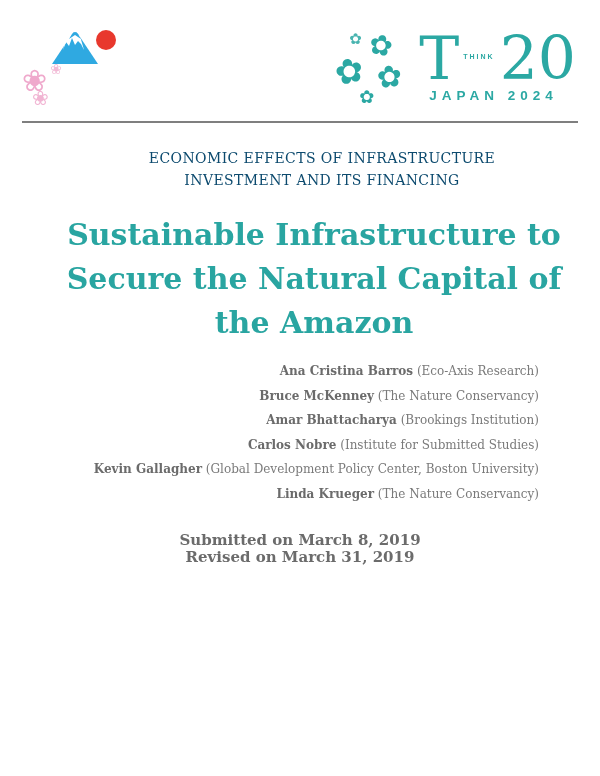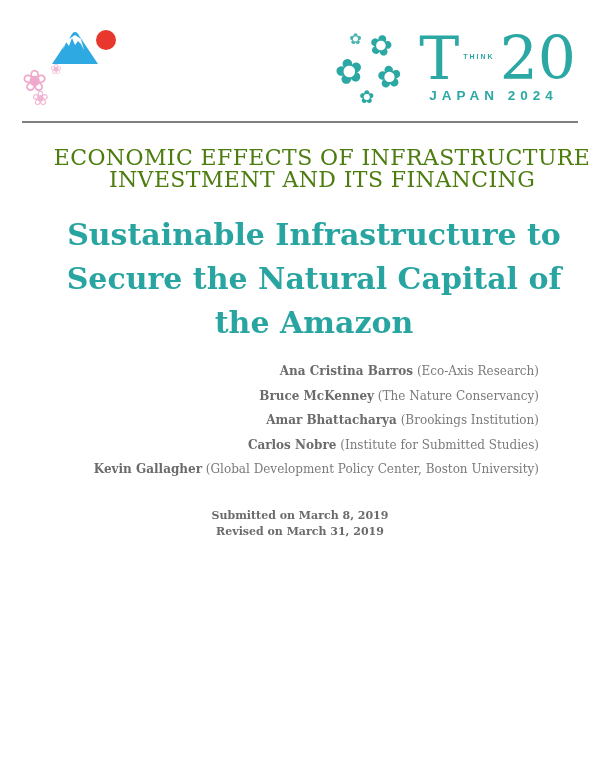--- a/index.html
+++ b/index.html
@@ -48,33 +48,33 @@
     font-family:"Liberation Sans", sans-serif; font-weight:bold;
     font-size:13.5px; letter-spacing:5px; margin-top:2px; padding-left:10px;
     white-space:nowrap;
   }
 
   .rule { border:none; border-top:2px solid #7f7f7f; margin:0 22px; }
 
   
   .series-header {
     margin-top:24px; text-align:center;
-    color:#4d7c0f; font-size:22px; line-height:22px; letter-spacing:0.4px;margin-left:44px;
+    color:#0c4a6e; font-size:14px; line-height:22px; letter-spacing:0.4px;margin-left:44px;
   }
   .paper-title {
     margin-top:22px; text-align:center;
     color:#29a5a1; font-weight:bold; font-size:30px; line-height:44px;padding-left:28px;
   }
   .authors { margin:14px auto 0 auto; width:478px; text-align:right;
     font-size:12px; line-height:24.5px; }
   .author-name  { font-weight:bold; color:#6b6b6b; }
   .author-affil { font-weight:normal; color:#7a7a7a; }
   .dates {
     margin-top:26px; text-align:center;
-    color:#6b6b6b; font-weight:bold; font-size:11px; line-height:16.5px;
+    color:#6b6b6b; font-weight:bold; font-size:15px; line-height:16.5px;
   }
 </style>
 </head>
 <body>
 
 <div class="page">
 
   <div class="logo-band">
 
     <div class="g20-logo">
@@ -136,20 +136,24 @@
       <span class="author-affil">(Brookings Institution)</span>
     </div>
     <div class="author">
       <span class="author-name">Carlos Nobre</span>
       <span class="author-affil">(Institute for Submitted Studies)</span>
     </div>
     <div class="author">
       <span class="author-name">Kevin Gallagher</span>
       <span class="author-affil">(Global Development Policy Center, Boston University)</span>
     </div>
+    <div class="author">
+      <span class="author-name">Linda Krueger</span>
+      <span class="author-affil">(The Nature Conservancy)</span>
+    </div>
   </div>
 
   <div class="dates">
     <div>Submitted on March 8, 2019</div>
     <div>Revised on March 31, 2019</div>
   </div>
 
 </div>
 
 </body></html>

